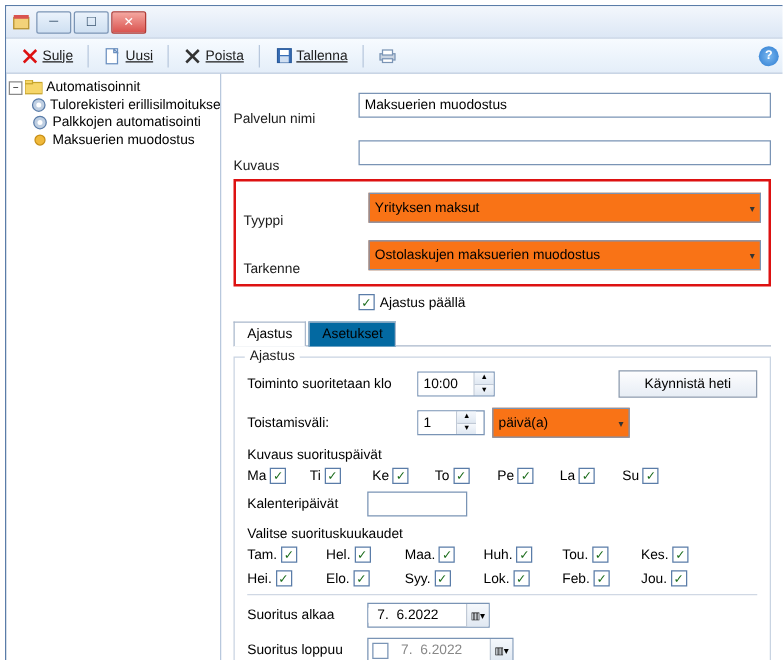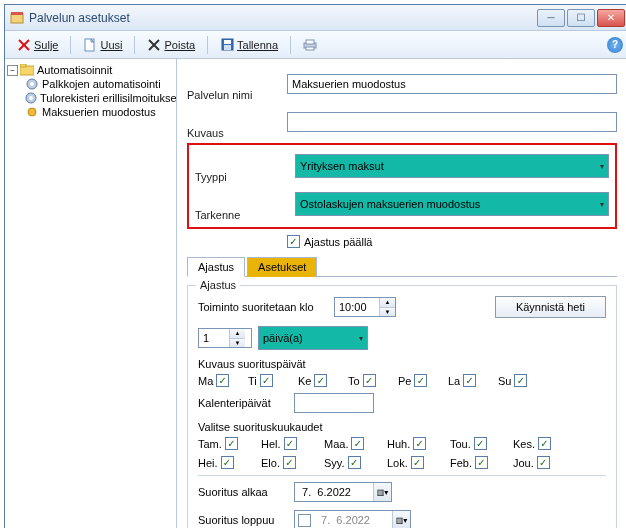--- a/index.html
+++ b/index.html
@@ -20,27 +20,27 @@
 .tree { width: 172px; border-right: 1px solid #b8c8dd; padding: 4px 2px; overflow: hidden; }
 .tree-node { display: flex; align-items: center; padding: 1px 0; white-space: nowrap; cursor: pointer; }
 .tree-toggle { width: 11px; height: 11px; border: 1px solid #8a8a8a; display: inline-flex; align-items: center; justify-content: center; font-size: 8px; margin-right: 2px; background: #fff; }
 .tree-icon { width: 14px; height: 12px; margin-right: 3px; display: inline-flex; align-items: center; justify-content: center; }
 .tree-children { margin-left: 18px; }
 .tree-children .tree-node { position: relative; }
 .pane { flex: 1; padding: 8px 12px 8px 10px; overflow: auto; }
 .field-row { display: flex; align-items: center; margin-bottom: 4px; }
 .field-label { width: 100px; color: #1a1a1a; margin-top: 22px; }
 .text-input { flex: 1; height: 20px; border: 1px solid #7a94b5; padding: 0 4px; background: #fff; }
-.select { flex: 1; height: 20px; border: 1px solid #7a94b5; background: #14b8a6; display: flex; align-items: center; justify-content: space-between; padding: 11px 4px; cursor: pointer; }
+.select { flex: 1; height: 20px; border: 1px solid #7a94b5; background: #f97316; display: flex; align-items: center; justify-content: space-between; padding: 11px 4px; cursor: pointer; }
 .select-arrow { font-size: 8px; color: #333; }
 .redbox { border: 2px solid #d11; padding: 4px 6px 2px 6px; margin: 2px 0 6px 0; }
 .chk-row { display: flex; align-items: center; margin: 4px 0 8px 100px; gap: 4px; }
 .chk { width: 13px; height: 13px; border: 1px solid #5a7ca8; background: #fff; display: inline-flex; align-items: center; justify-content: center; color: #1a6b1a; font-size: 10px; cursor: pointer; }
 .tabs { display: flex; border-bottom: 1px solid #a9b8cc; margin-top: 4px; }
-.tab { padding: 3px 10px; border: 1px solid #a9b8cc; border-bottom: none; background: #eab308; margin-right: 2px; cursor: pointer; position: relative; top: 1px; }
+.tab { padding: 3px 10px; border: 1px solid #a9b8cc; border-bottom: none; background: #0369a1; margin-right: 2px; cursor: pointer; position: relative; top: 1px; }
 .tab.active { background: #fff; border-bottom: 1px solid #fff; }
 .group { border: 1px solid #c9d4e2; margin-top: 8px; padding: 10px 10px 6px 10px; position: relative; }
 .group-title { position: absolute; top: -7px; left: 8px; background: #fff; padding: 0 4px; color: #1a1a1a; }
 .row { display: flex; align-items: center; margin-bottom: 8px; gap: 6px; flex-wrap: wrap; }
 .label-w { width: 130px; }
 .spinner { display: flex; border: 1px solid #7a94b5; height: 20px; background: #fff; }
 .spinner input { border: none; width: 44px; padding: 0 4px; text-align: left; outline: none; }
 .spinner .arrows { width: 16px; display: flex; flex-direction: column; border-left: 1px solid #c0c9d6; }
 .spinner .arr { flex: 1; display: flex; align-items: center; justify-content: center; font-size: 6px; cursor: pointer; background: linear-gradient(#f5f8fc,#e0e8f2); }
 .spinner .arr:first-child { border-bottom: 1px solid #c0c9d6; }
@@ -59,21 +59,20 @@
 <body>
 
 <div class="window">
   <div class="titlebar">
     <span class="title-icon">
       <svg width="14" height="14">
           <rect x="1" y="3" width="12" height="9" fill="#f3d27a" stroke="#b58f2c"></rect>
           <rect x="1" y="1" width="12" height="3" fill="#d9534f"></rect>
         </svg>
     </span>
-    <span class="title-text">Palvelun asetukset</span>
     <div class="win-buttons">
       <div class="win-btn">─</div>
       <div class="win-btn">☐</div>
       <div class="win-btn close">✕</div>
     </div>
   </div>
 
   <div class="toolbar">
     <div class="tb-btn">
       <span class="tb-icon">
@@ -141,30 +140,30 @@
         <span>Automatisoinnit</span>
       </div>
       <div class="tree-children">
         <div class="tree-node">
           <span class="tree-icon">
               <svg width="12" height="12">
                 <circle cx="6" cy="6" r="5" fill="#bfcfe2" stroke="#5a7ca8"></circle>
                 <circle cx="6" cy="6" r="2" fill="#fff"></circle>
               </svg>
             </span>
-          <span>Palkkojen automatisointi</span>
+          <span>Tulorekisteri erillisilmoitukse</span>
         </div>
         <div class="tree-node">
           <span class="tree-icon">
               <svg width="12" height="12">
                 <circle cx="6" cy="6" r="5" fill="#bfcfe2" stroke="#5a7ca8"></circle>
                 <circle cx="6" cy="6" r="2" fill="#fff"></circle>
               </svg>
             </span>
-          <span>Tulorekisteri erillisilmoitukse</span>
+          <span>Palkkojen automatisointi</span>
         </div>
         <div class="tree-node">
           <span class="tree-icon">
               <svg width="12" height="12">
                 <circle cx="6" cy="6" r="4" fill="#f0b93b" stroke="#c78f17"></circle>
               </svg>
             </span>
           <span>Maksuerien muodostus</span>
         </div>
       </div>
@@ -217,20 +216,21 @@
             <div class="arrows">
                 <div class="arr">▲</div>
                 <div class="arr">▼</div>
               </div>
           </div>
           <div style="flex:1"></div>
           <button class="btn">Käynnistä heti</button>
         </div>
 
         <div class="row">
+          <span class="label-w">Toistamisväli:</span>
           <div class="spinner" style="width:54px">
             <input style="width: 30px;" value="1">
             <div class="arrows">
                 <div class="arr">▲</div>
                 <div class="arr">▼</div>
               </div>
           </div>
           <div class="select" style="flex:0 0 110px">
             <span>päivä(a)</span>
             <span class="select-arrow">▾</span>

